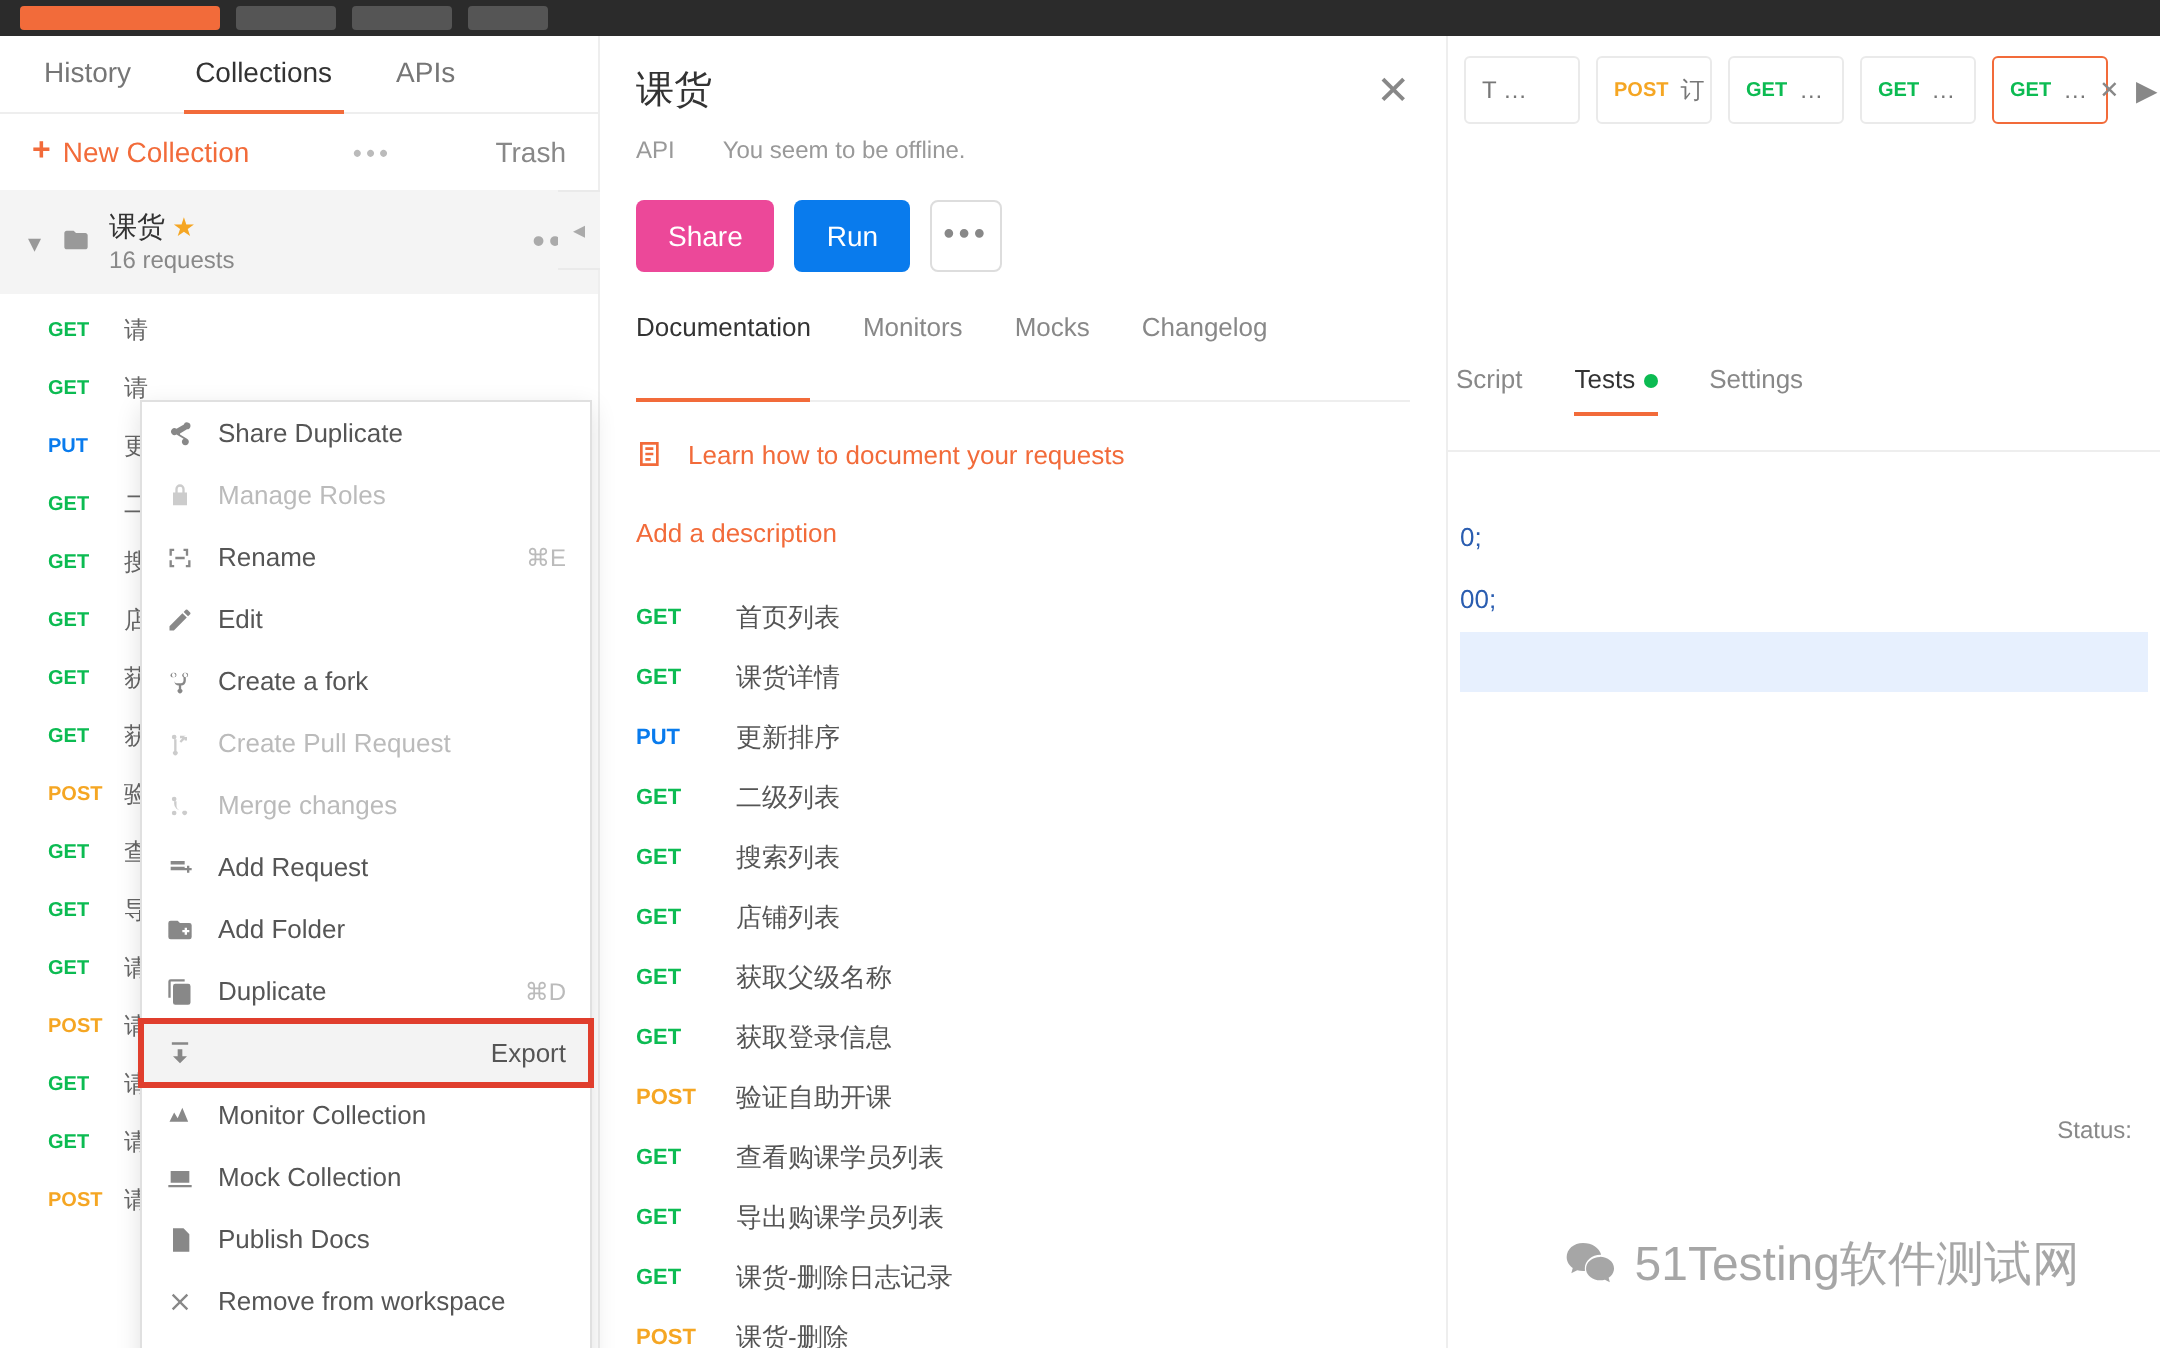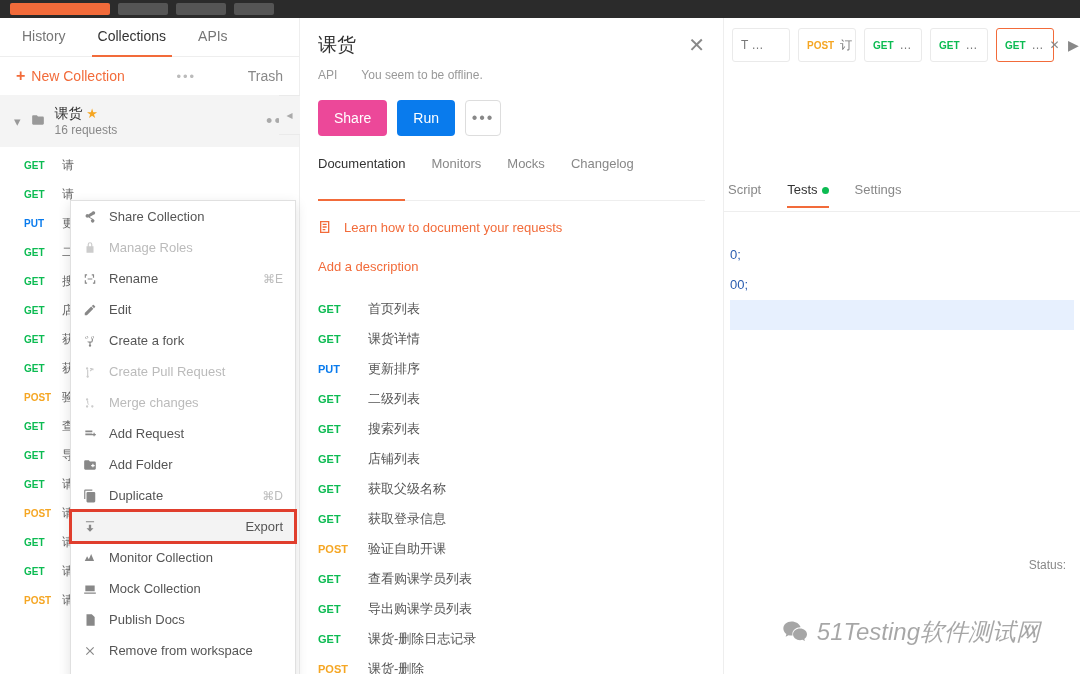--- a/index.html
+++ b/index.html
@@ -69,31 +69,31 @@
   .doc-item .nm { color:#555; }
 
   
   .right { position:absolute; top:18px; left:724px; right:0; bottom:0; background:#fff; }
   .tabstrip { display:flex; align-items:center; gap:8px; padding:10px 8px; }
   .rtab { border:1px solid #eaeaea; border-radius:3px; height:34px; padding:0 8px; display:flex; align-items:center; gap:6px; font-size:12px; color:#777; cursor:pointer; min-width:58px; }
   .rtab .verb { width:auto; }
   .rtab.active { border-color:#f26b3a; border-width:1px; }
   .rtab .close { color:#888; font-size:12px; }
   .arrow { color:#888; font-size:14px; padding:0 6px; cursor:pointer;}
-  .subtabs { display:flex; gap:26px; padding:0 4px 4px; border-bottom:1px solid #eee; font-size:13px; color:#888; }
+  .subtabs { display:flex; gap:26px; padding:0 4px 18px; border-bottom:1px solid #eee; font-size:13px; color:#888; }
   .stab { padding:0 0 10px; position:relative; cursor:pointer;}
   .stab.active { color:#333; }
   .stab.active::after { content:""; position:absolute; left:0; right:0; bottom:-1px; height:2px; background:#f26b3a; }
   .dot { display:inline-block; width:7px; height:7px; border-radius:50%; background:#0cbb52; margin-left:4px; vertical-align:middle;}
   .code { font-family: Menlo, monospace; font-size:13px; line-height:30px; color:#2a5db0; padding:28px 6px 0; }
   .code .line { white-space:pre; }
   .code .hl { background:#e7f0fe; display:block; }
   .status { position:absolute; right:14px; top:540px; font-size:12px; color:#888; }
 
-  .watermark { position:absolute; right:40px; bottom:26px; font-size:24px; color:rgba(0,0,0,.35); font-style:italic; display:flex; align-items:center; gap:8px; pointer-events:none; text-shadow:0 0 3px #fff,0 0 3px #fff;}
+  .watermark { position:absolute; right:40px; bottom:26px; font-size:24px; color:rgba(0,0,0,.35); display:flex; align-items:center; gap:8px; pointer-events:none; text-shadow:0 0 3px #fff,0 0 3px #fff;}
   .watermark svg { width:28px; height:28px; fill:rgba(0,0,0,.35); }
 </style>
 </head>
 <body>
 
 <div class="top-header">
   <div class="th-btn th-orange"></div>
   <div class="th-btn th-grey"></div>
   <div class="th-btn th-grey"></div>
   <div class="th-btn th-grey" style="width:40px"></div>
@@ -193,21 +193,21 @@
         <span>请</span>
       </div>
     </div>
 </div>
 
 <div class="ctx" id="ctx">
     <div class="ctx-item">
       <svg viewBox="0 0 24 24">
         <path d="M18 8a3 3 0 10-2.83-4H15l-6 3.5a3 3 0 100 5l6 3.5h.17A3 3 0 1018 16l-6-3.5v-1L18 8z"></path>
       </svg>
-      <span>Share Collection</span>
+      <span>Share Duplicate</span>
     </div>
     <div class="ctx-item disabled">
       <svg viewBox="0 0 24 24">
         <path d="M12 2a4 4 0 00-4 4v3H6v11h12V9h-2V6a4 4 0 00-4-4zm-2 7V6a2 2 0 114 0v3h-4z"></path>
       </svg>
       <span>Manage Roles</span>
     </div>
     <div class="ctx-item">
       <svg viewBox="0 0 24 24">
         <path d="M5 18h2v2H3v-6h2v4zm14-4h2v6h-4v-2h2v-4zM3 4h4v2H5v4H3V4zm16 0v6h-2V6h-2V4h4zM8 11h8v2H8z"></path>

